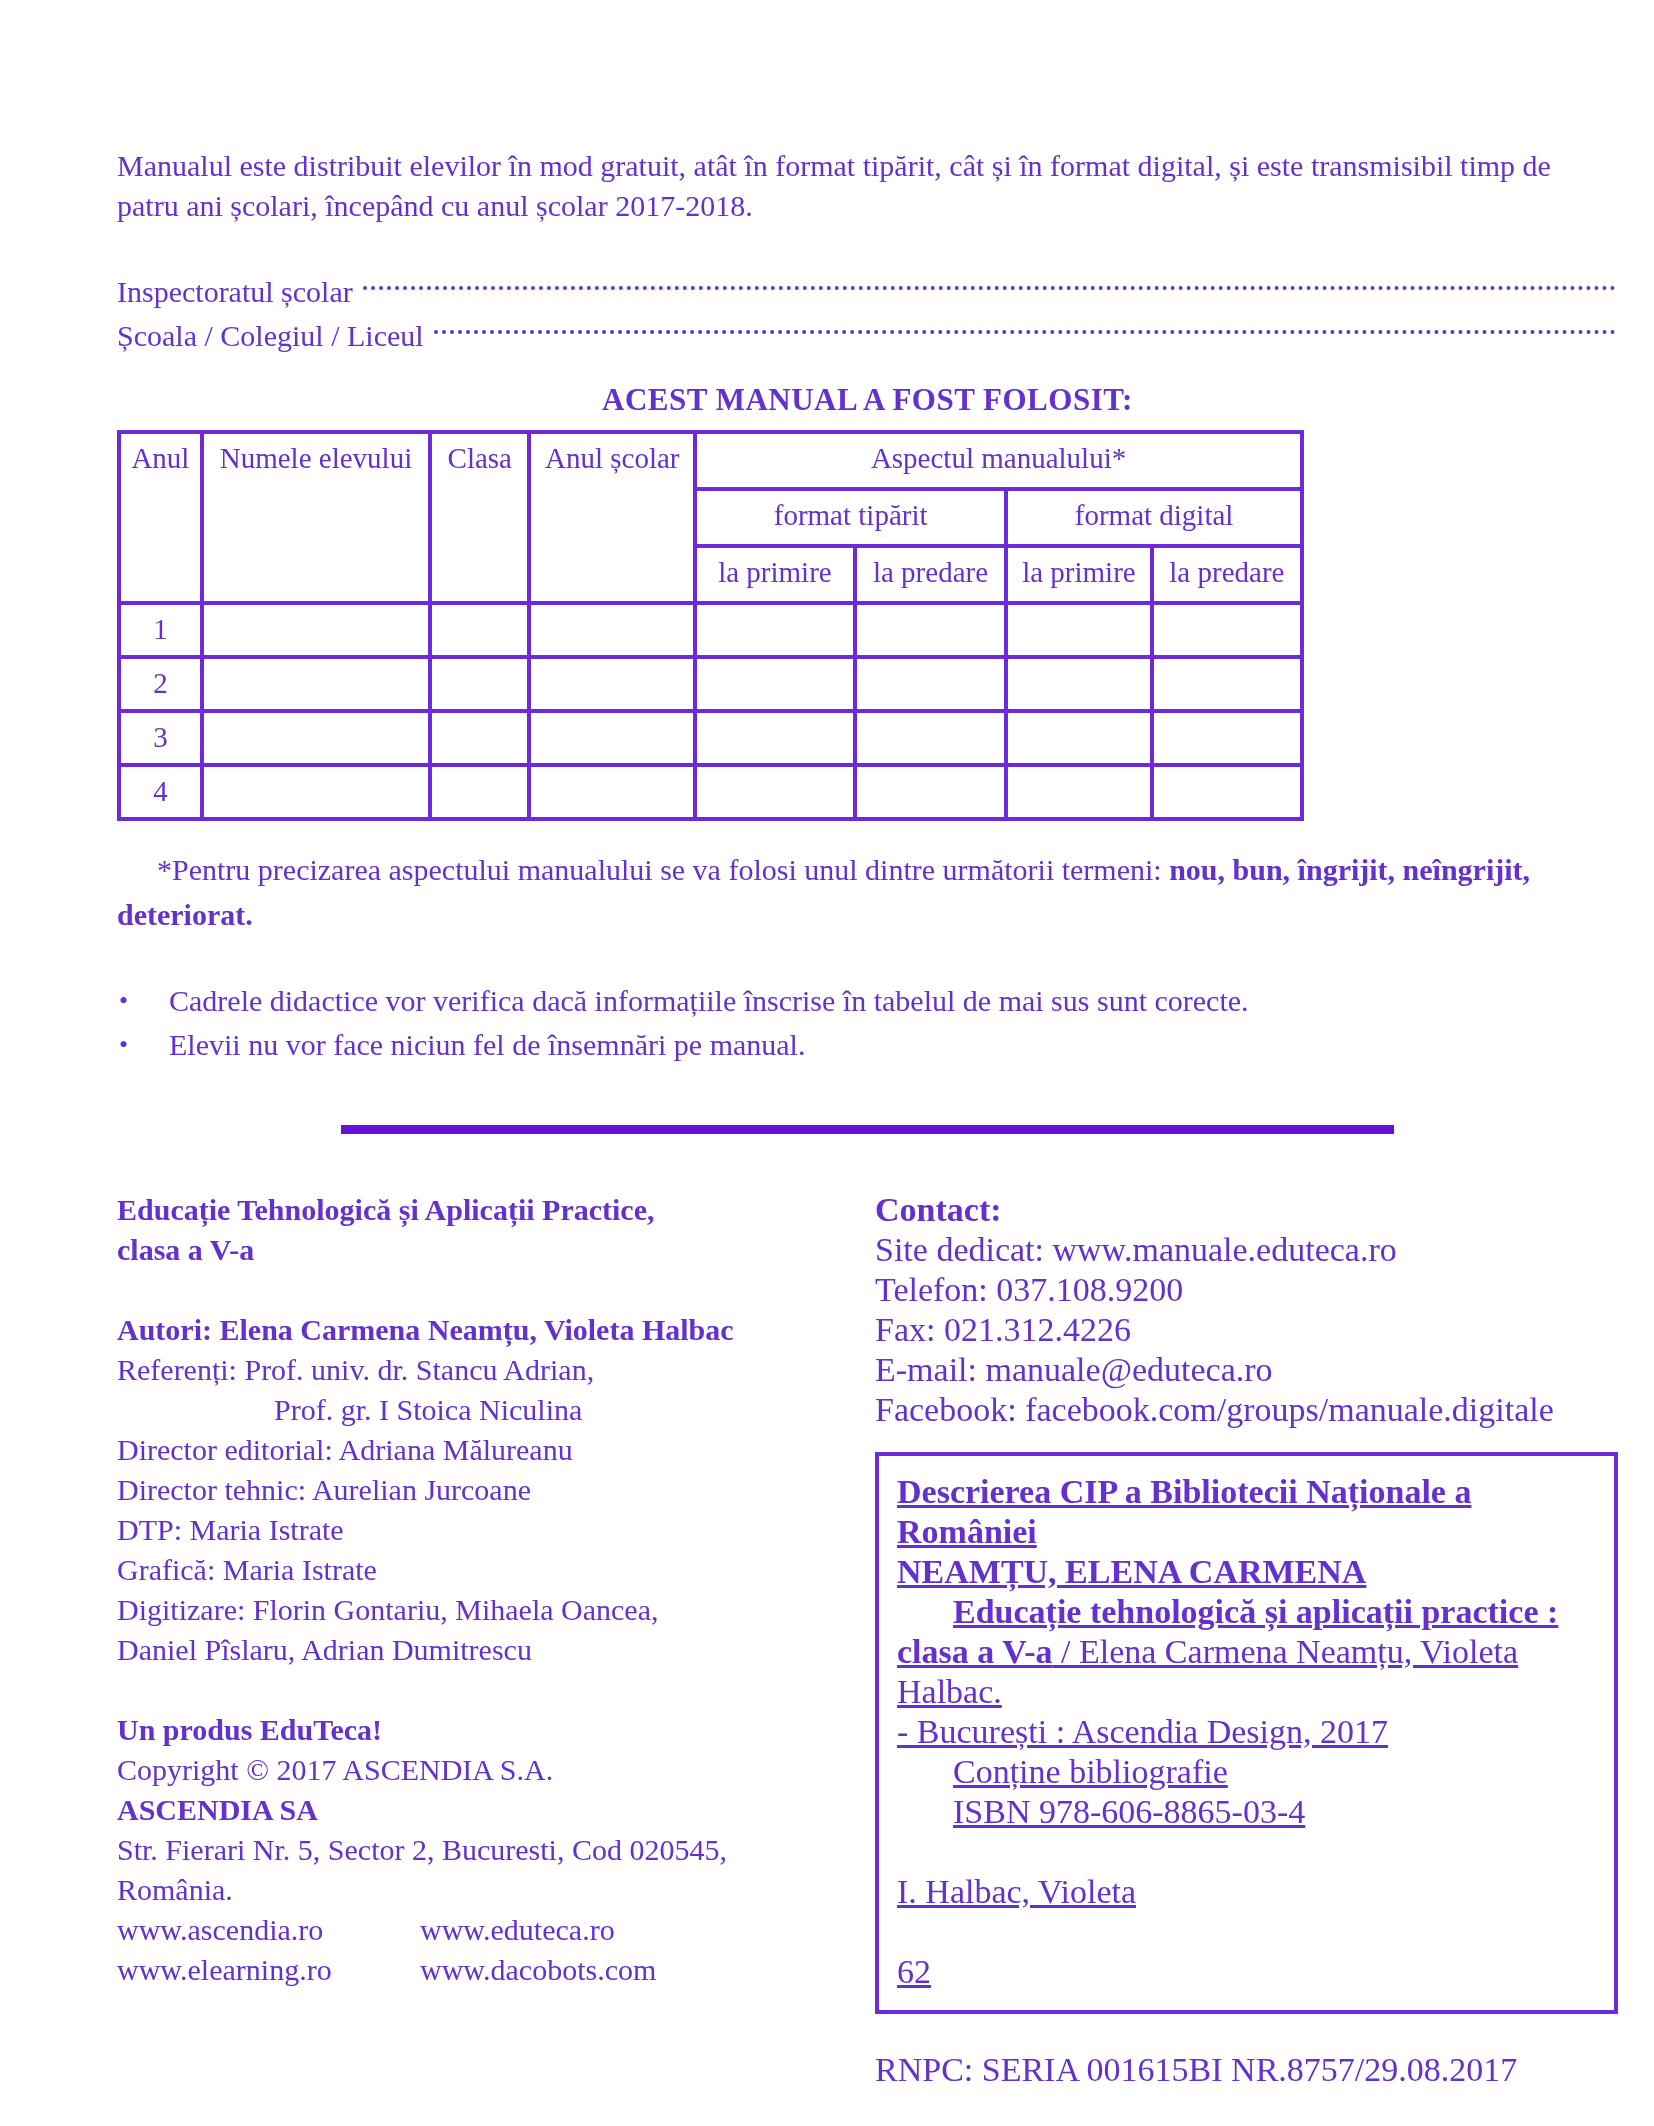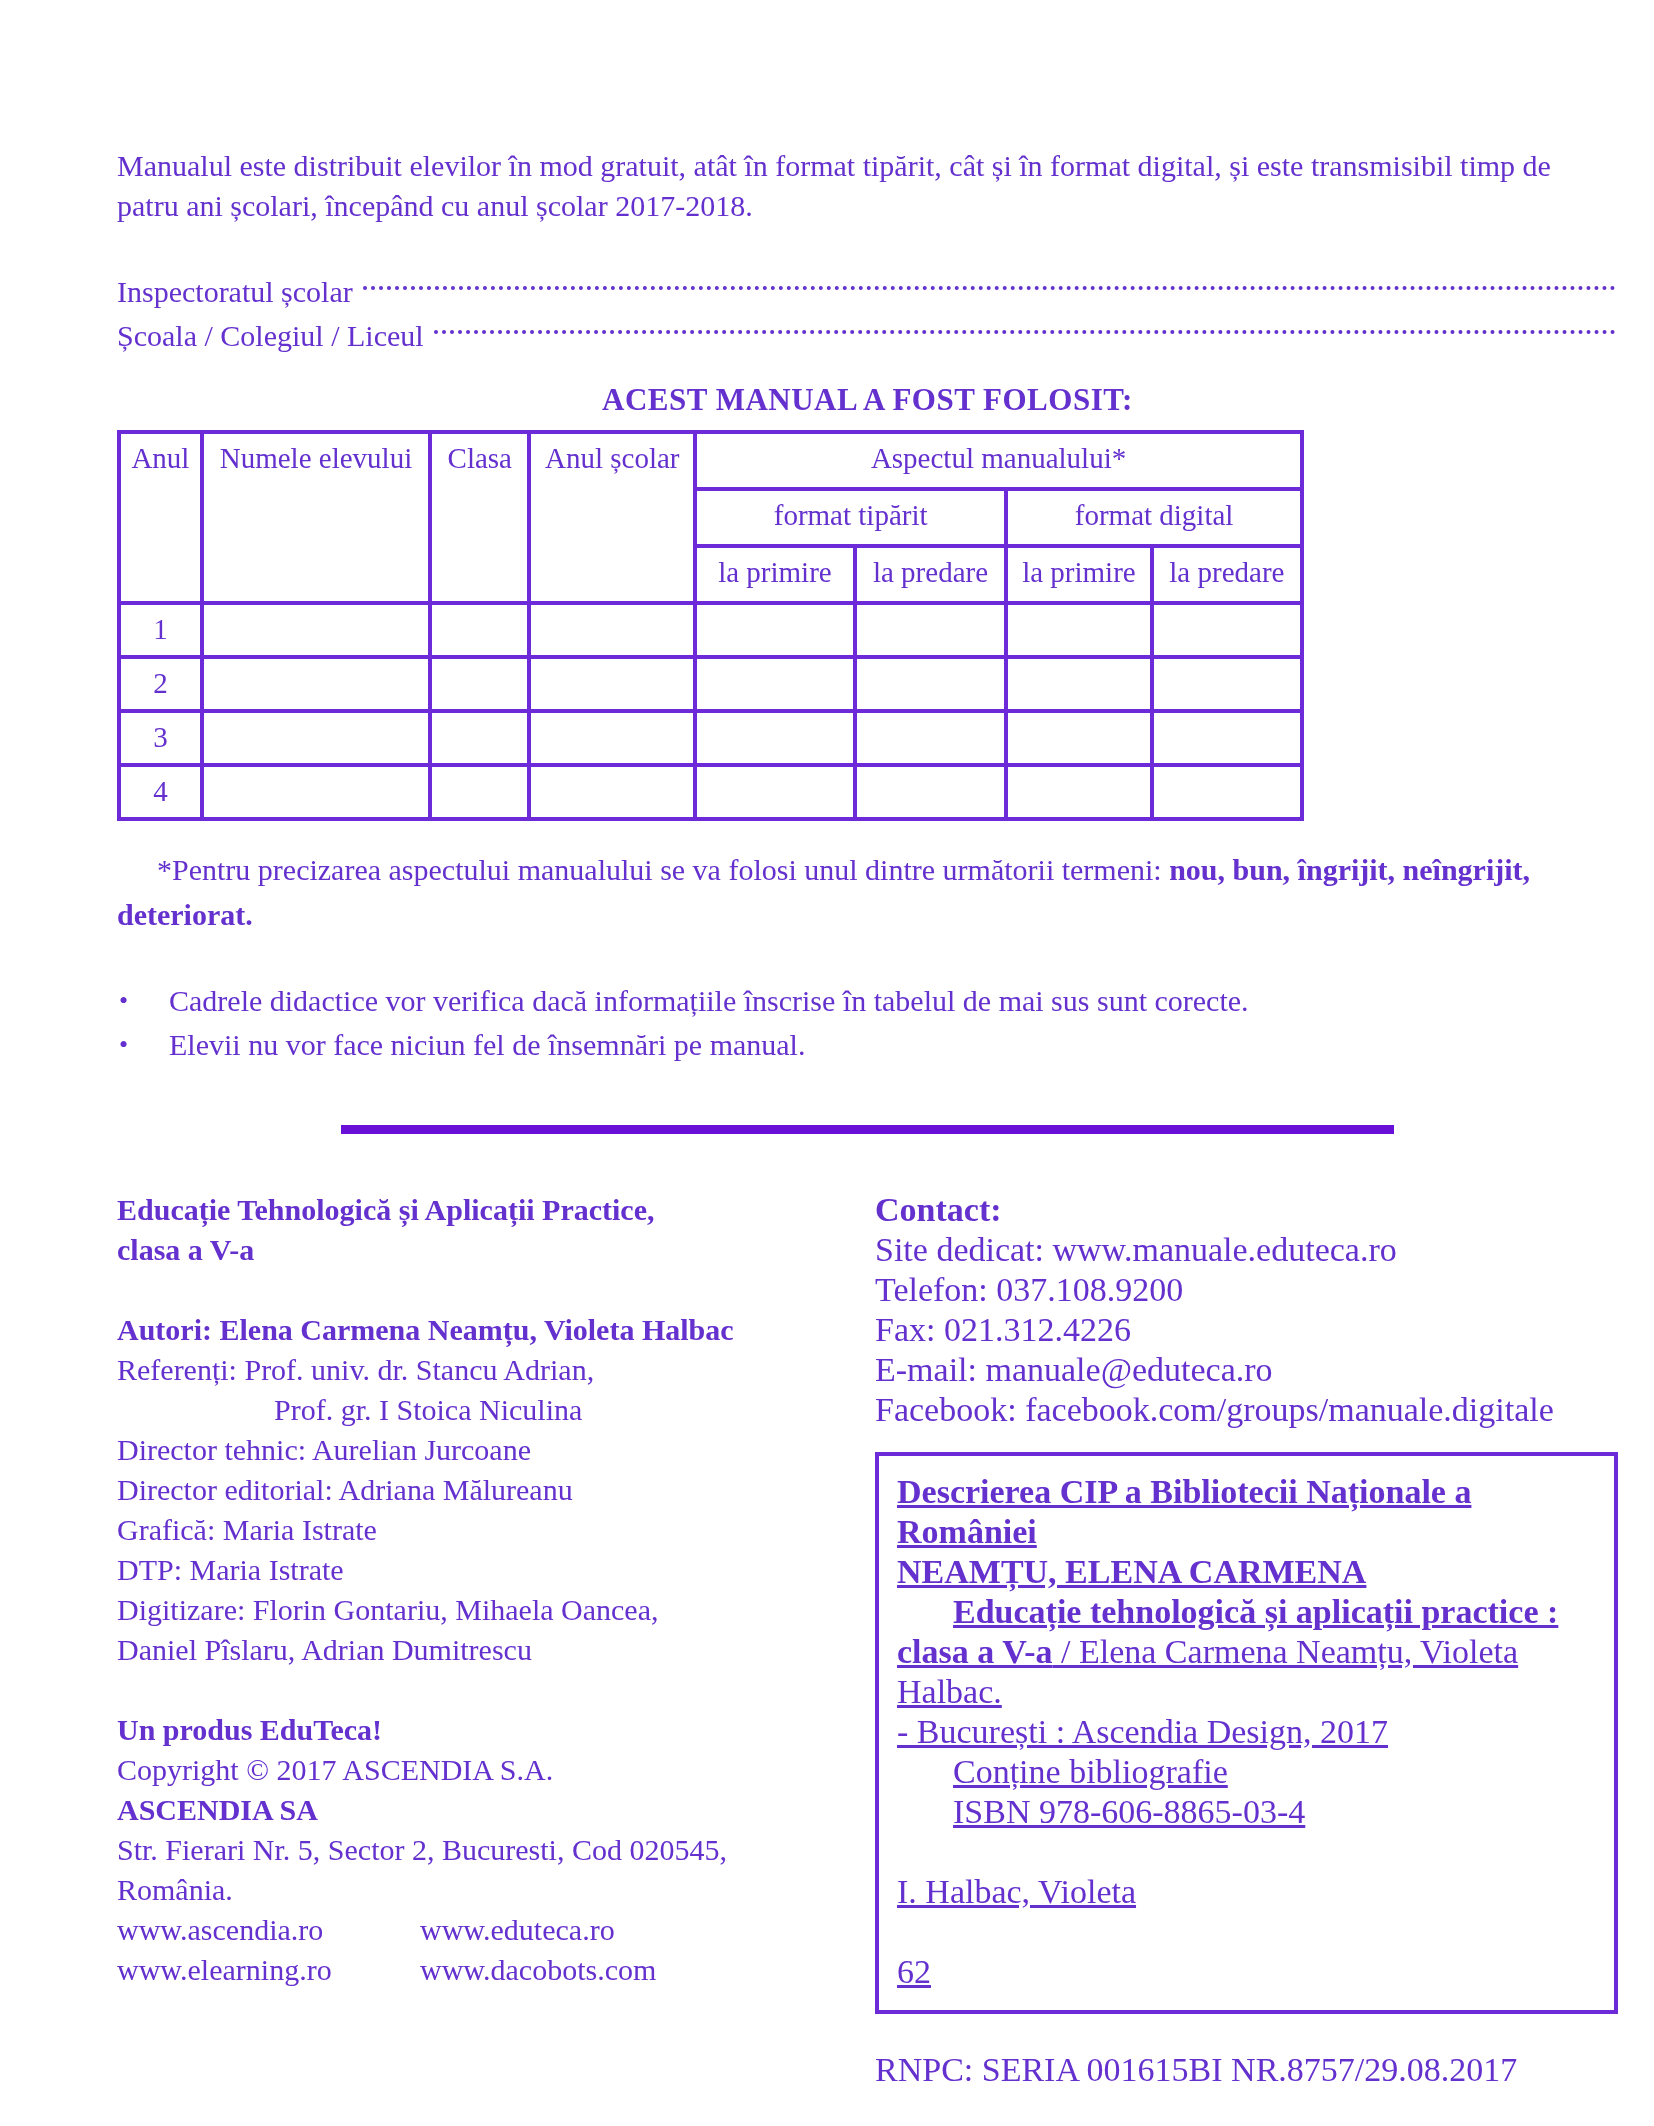--- a/index.html
+++ b/index.html
@@ -142,24 +142,24 @@
 
   <div class="cols">
 
     <div class="colL">
       <div class="b">Educație Tehnologică și Aplicații Practice,</div>
       <div class="b">clasa a V-a</div>
       <div class="blank"></div>
       <div class="b">Autori: Elena Carmena Neamțu, Violeta Halbac</div>
       <div>Referenți: Prof. univ. dr. Stancu Adrian,</div>
       <div class="ref2">Prof. gr. I Stoica Niculina</div>
+      <div>Director editorial: Adriana Mălureanu</div>
       <div>Director tehnic: Aurelian Jurcoane</div>
-      <div>Director editorial: Adriana Mălureanu</div>
+      <div>DTP: Maria Istrate</div>
       <div>Grafică: Maria Istrate</div>
-      <div>DTP: Maria Istrate</div>
       <div>Digitizare: Florin Gontariu, Mihaela Oancea,</div>
       <div>Daniel Pîslaru, Adrian Dumitrescu</div>
       <div class="blank"></div>
       <div class="b">Un produs EduTeca!</div>
       <div>Copyright © 2017 ASCENDIA S.A.</div>
       <div class="b">ASCENDIA SA</div>
       <div>Str. Fierari Nr. 5, Sector 2, Bucuresti, Cod 020545,</div>
       <div>România.</div>
       <div class="webrow">
         <span class="w1">www.ascendia.ro</span>

